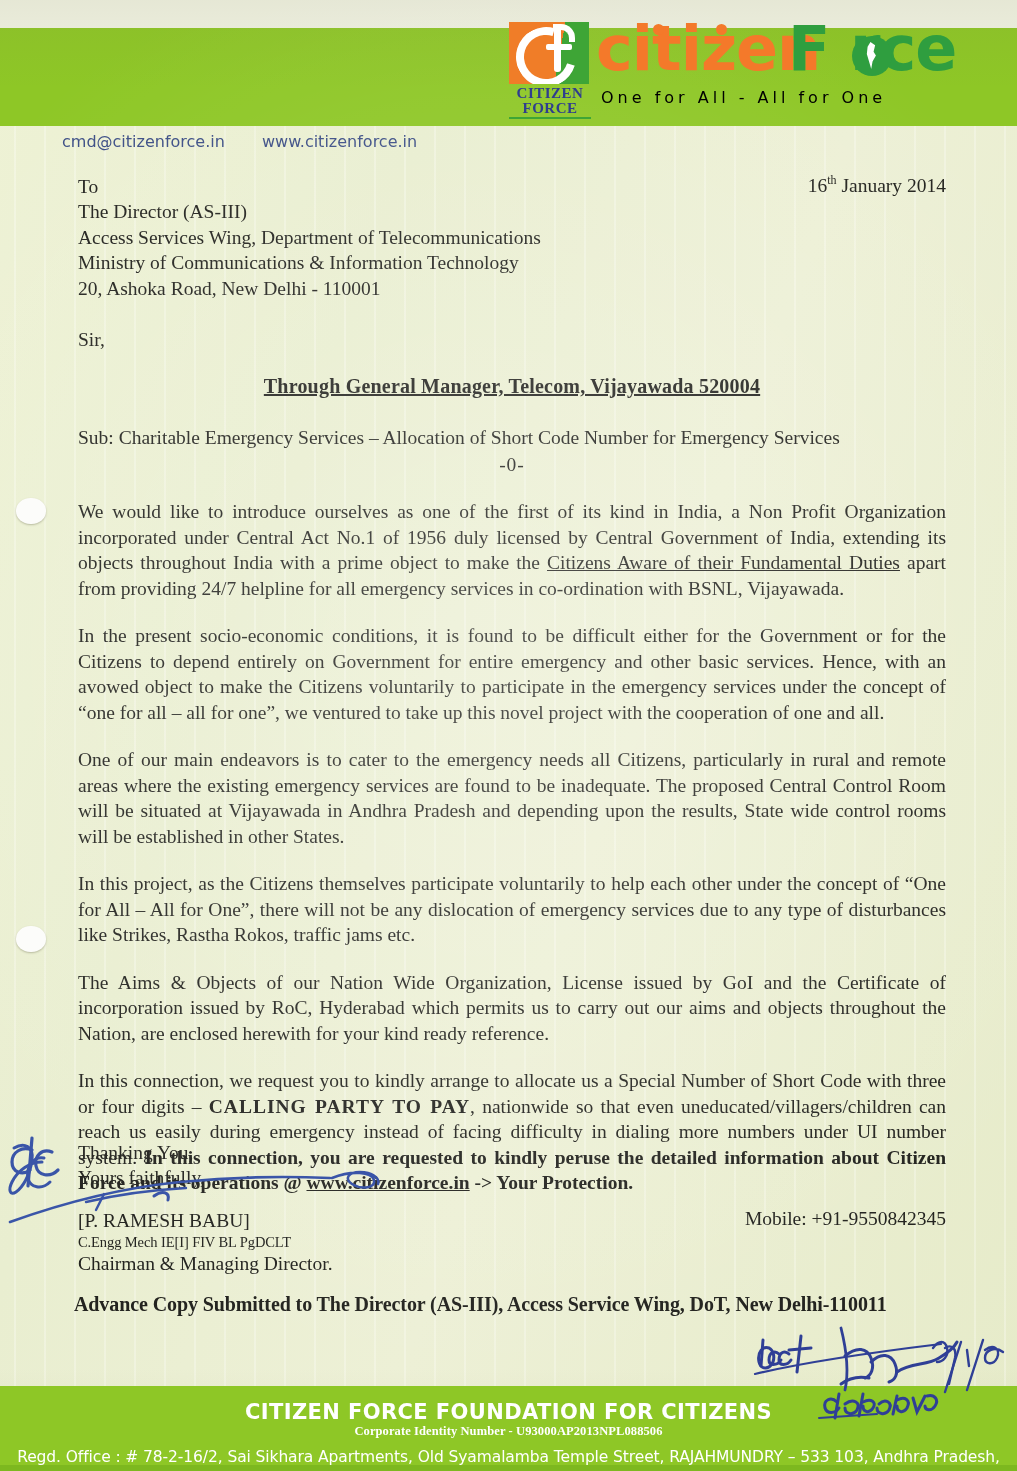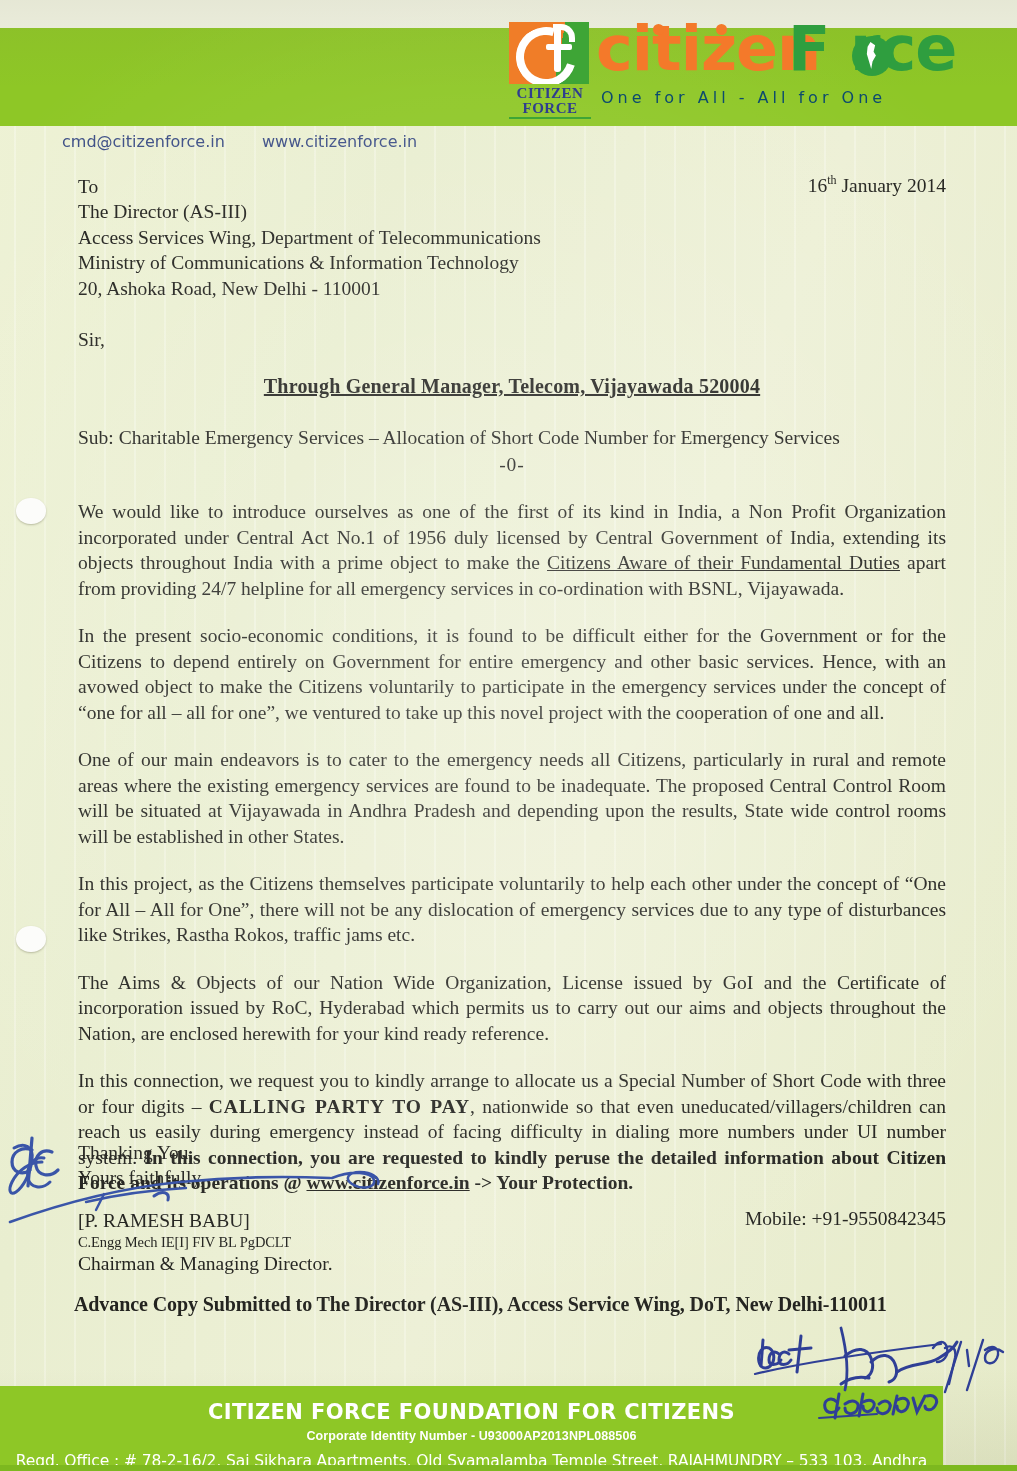--- a/index.html
+++ b/index.html
@@ -155,21 +155,21 @@
     background: #ffffff;
     clip-path: polygon(42% 0%, 78% 12%, 66% 36%, 84% 50%, 58% 72%, 48% 100%, 30% 70%, 14% 44%, 20% 18%);
   }
   #tagline-1 {
     position: absolute;
     left: 601px; top: 88px;
     z-index: 5;
     font-family: "DejaVu Sans", sans-serif;
     font-size: 16px;
     letter-spacing: 4.0px;
-    color: #0c4a6e;
+    color: #000000;
     white-space: nowrap;
   }
   #tagline-2 {
     position: absolute;
     left: 596px; top: 109px;
     z-index: 5;
     font-family: "DejaVu Sans", sans-serif;
     font-weight: bold;
     font-size: 19px;
     letter-spacing: 0.2px;
@@ -262,38 +262,37 @@
     left: 74px; top: 1293px;
     font-weight: bold;
     font-size: 20px;
     letter-spacing: -0.1px;
   }
 
   
   #footer-band {
     position: absolute;
     left: 0; bottom: 0;
-    width: 943px; height: 85px;
+    width: 1017px; height: 85px;
     background: #8ec726;
     color: #ffffff;
     text-align: center;
   }
   #footer-title {
     font-family: "DejaVu Sans", sans-serif;
     font-weight: bold;
     font-size: 21px;
     letter-spacing: 0.4px;
     padding-top: 14px;
   }
   #footer-cin {
-    font-family: Liberation Sans, sans-serif;
+    font-family: Liberation Serif, serif;
     font-weight: bold;
     font-size: 12.5px;
     letter-spacing: 0.1px;
-    margin-top: 5px;
   }
   #footer-addr {
     font-family: "DejaVu Sans", sans-serif;
     font-size: 15.5px;
     letter-spacing: -0.1px;
     margin-top: 9px;
   }
   #footer-bottom-strip {
     position: absolute;
     left: 0; bottom: 0;

